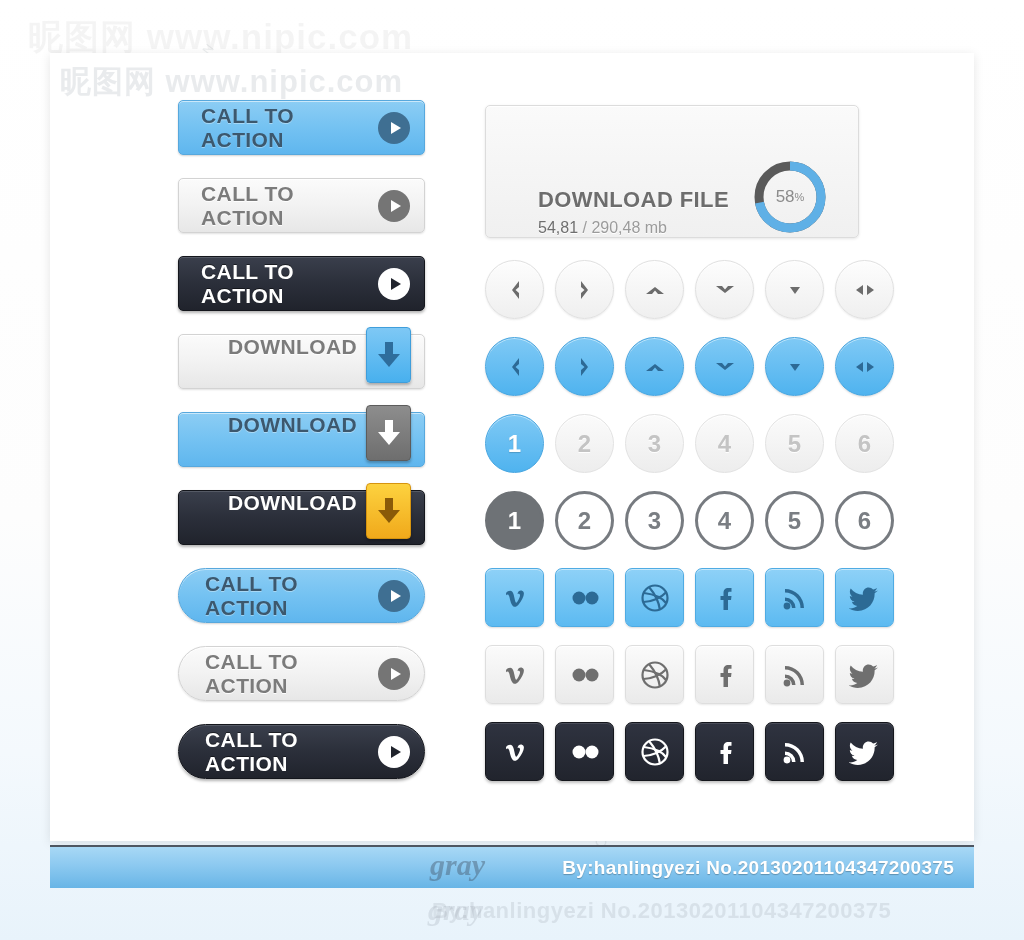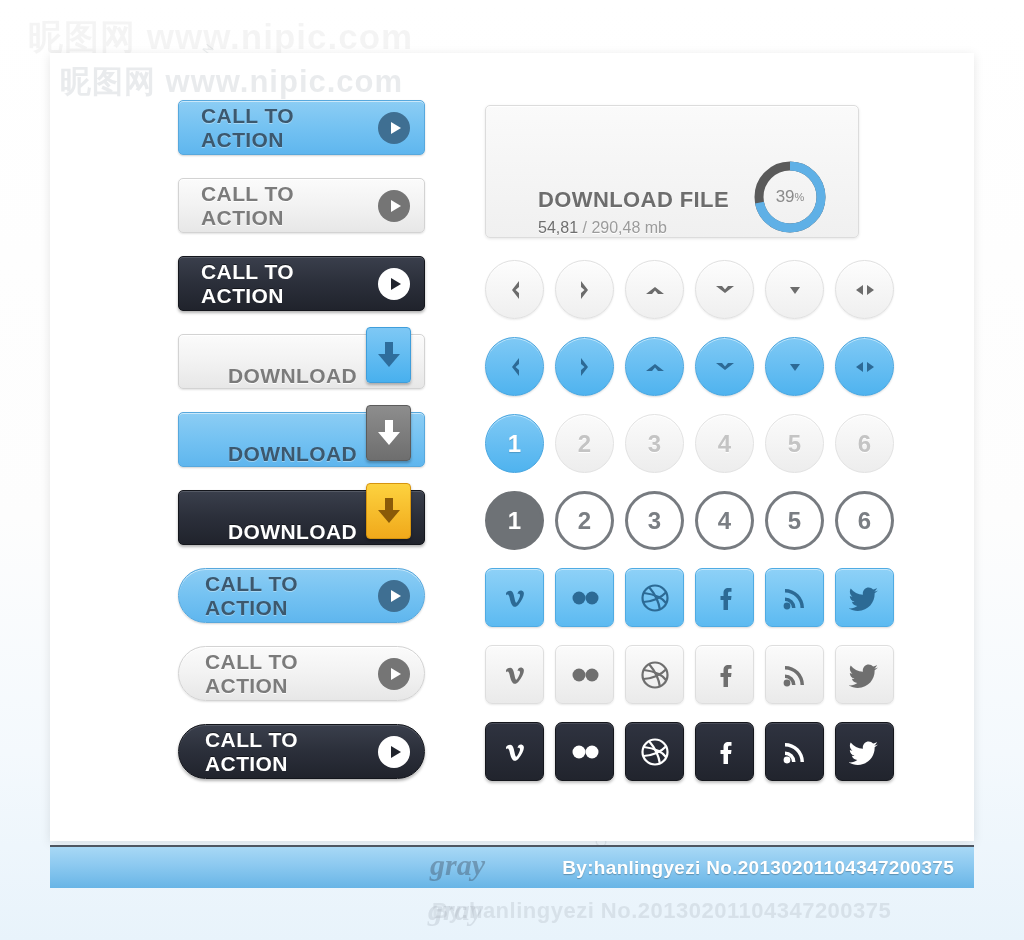--- a/index.html
+++ b/index.html
@@ -110,21 +110,21 @@
   }
   .cta-dark .lbl { color:#ffffff; text-shadow:0 -1px 0 rgba(0,0,0,.5); }
   .cta-dark .play { background:#ffffff; }
   .cta-dark .play .tri { border-left-color:#20232c; }
 
   .cta-round { border-radius:28px; padding-left:26px; }
 
   
   .dl {
     position:relative; width:247px; height:55px; border-radius:5px;
-    display:flex; align-items:flex-end; cursor:pointer; user-select:none;
+    display:flex; align-items:flex-start; cursor:pointer; user-select:none;
     margin-bottom:23px;
     padding-left:38px;
   }
   .dl .lbl {
     flex:1; font-size:21px; font-weight:bold; letter-spacing:.4px;
     text-align:center; padding-right:56px;
   }
   .dl-blue {
     background:linear-gradient(to bottom,#8ccdf4 0%, #74c2f2 50%, #5fb6ee 100%);
     border:1px solid #57a8dd;
@@ -355,21 +355,21 @@
       <div class="panel-txt">
         <div class="panel-title">DOWNLOAD FILE</div>
         <div class="panel-sub"><b>54,81</b><span> / </span><span>290,48 mb</span></div>
       </div>
       <div class="donut">
         <svg width="80" height="80" viewBox="0 0 80 80">
           <circle cx="40" cy="40" r="31" fill="none" stroke="#5a5a5a" stroke-width="9"></circle>
           <circle id="donut-arc" cx="40" cy="40" r="31" fill="none" stroke="#5fb0e6" stroke-width="9" stroke-dasharray="140.2 54.5" transform="rotate(-90 40 40)"></circle>
         </svg>
         <div class="donut-lbl">
-            <span>39</span>
+            <span>58</span>
             <sup>%</sup>
           </div>
       </div>
     </div>
 
     <div class="crow">
       <div class="circ circ-gray">
         <svg width="24" height="24" viewBox="0 0 24 24">
             <path d="M16 3 L9 12 L16 21 L16 15 L12.5 12 L16 9 Z" fill="currentColor"></path>
           </svg>

